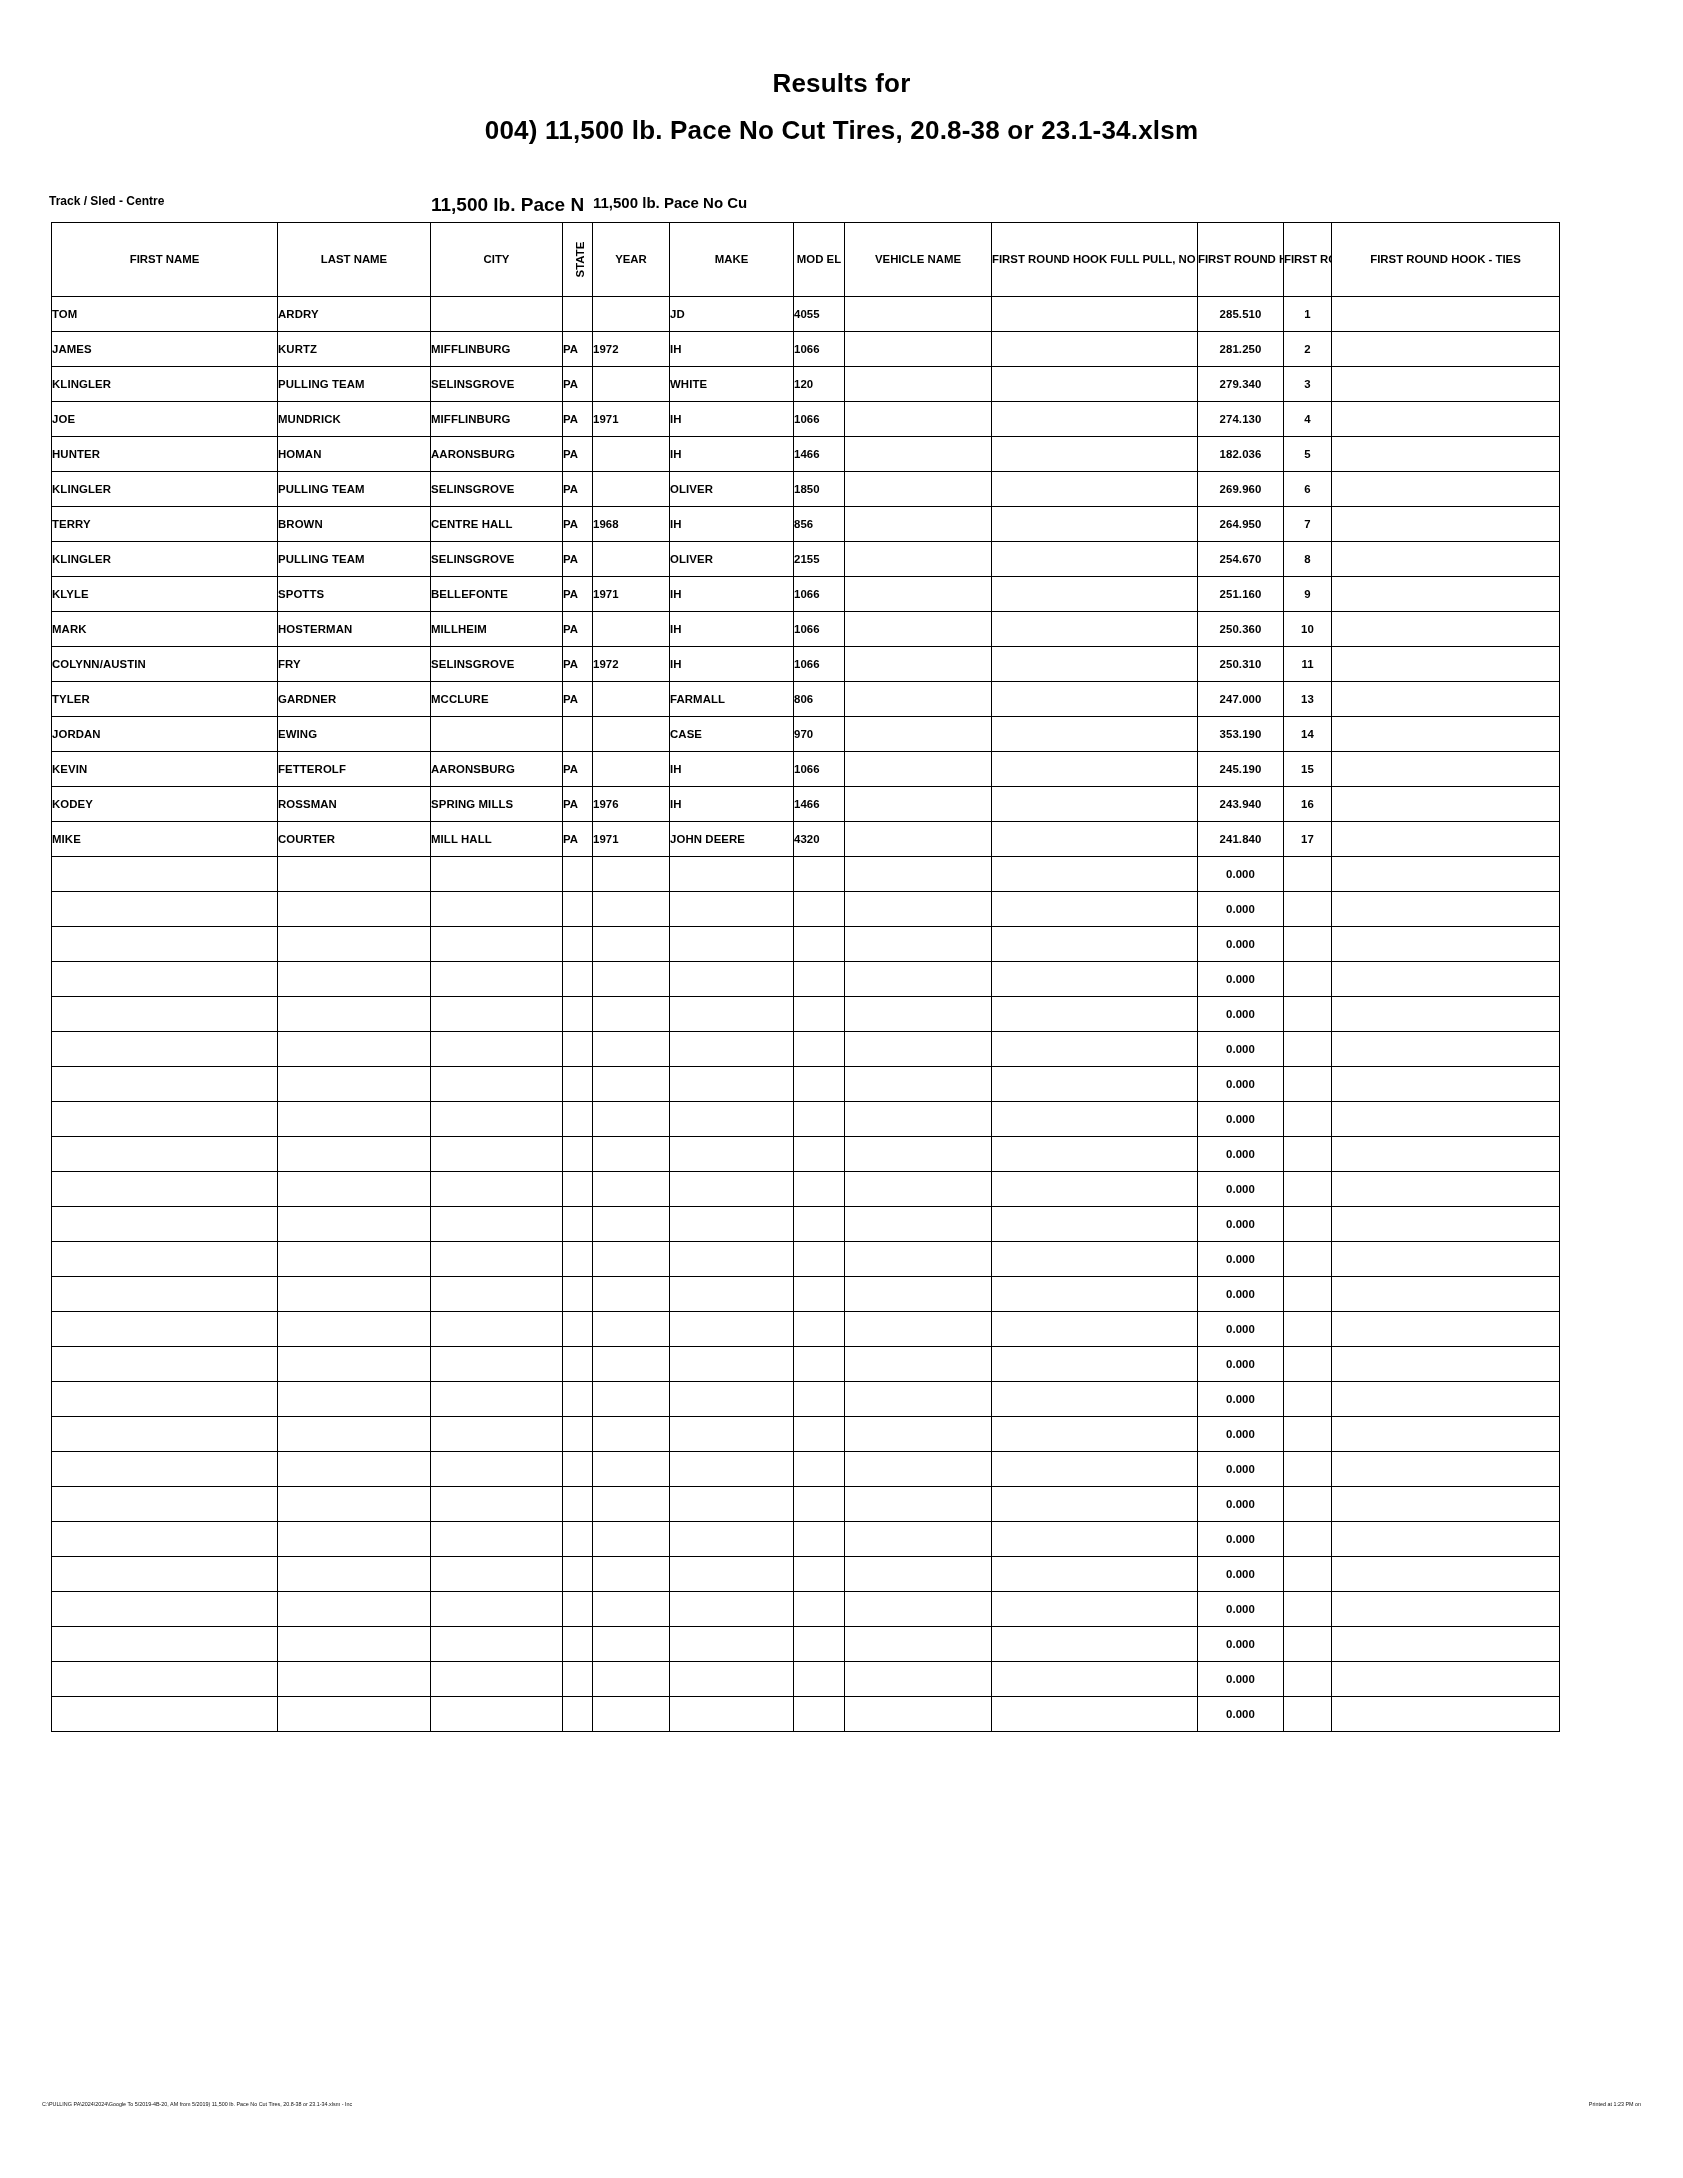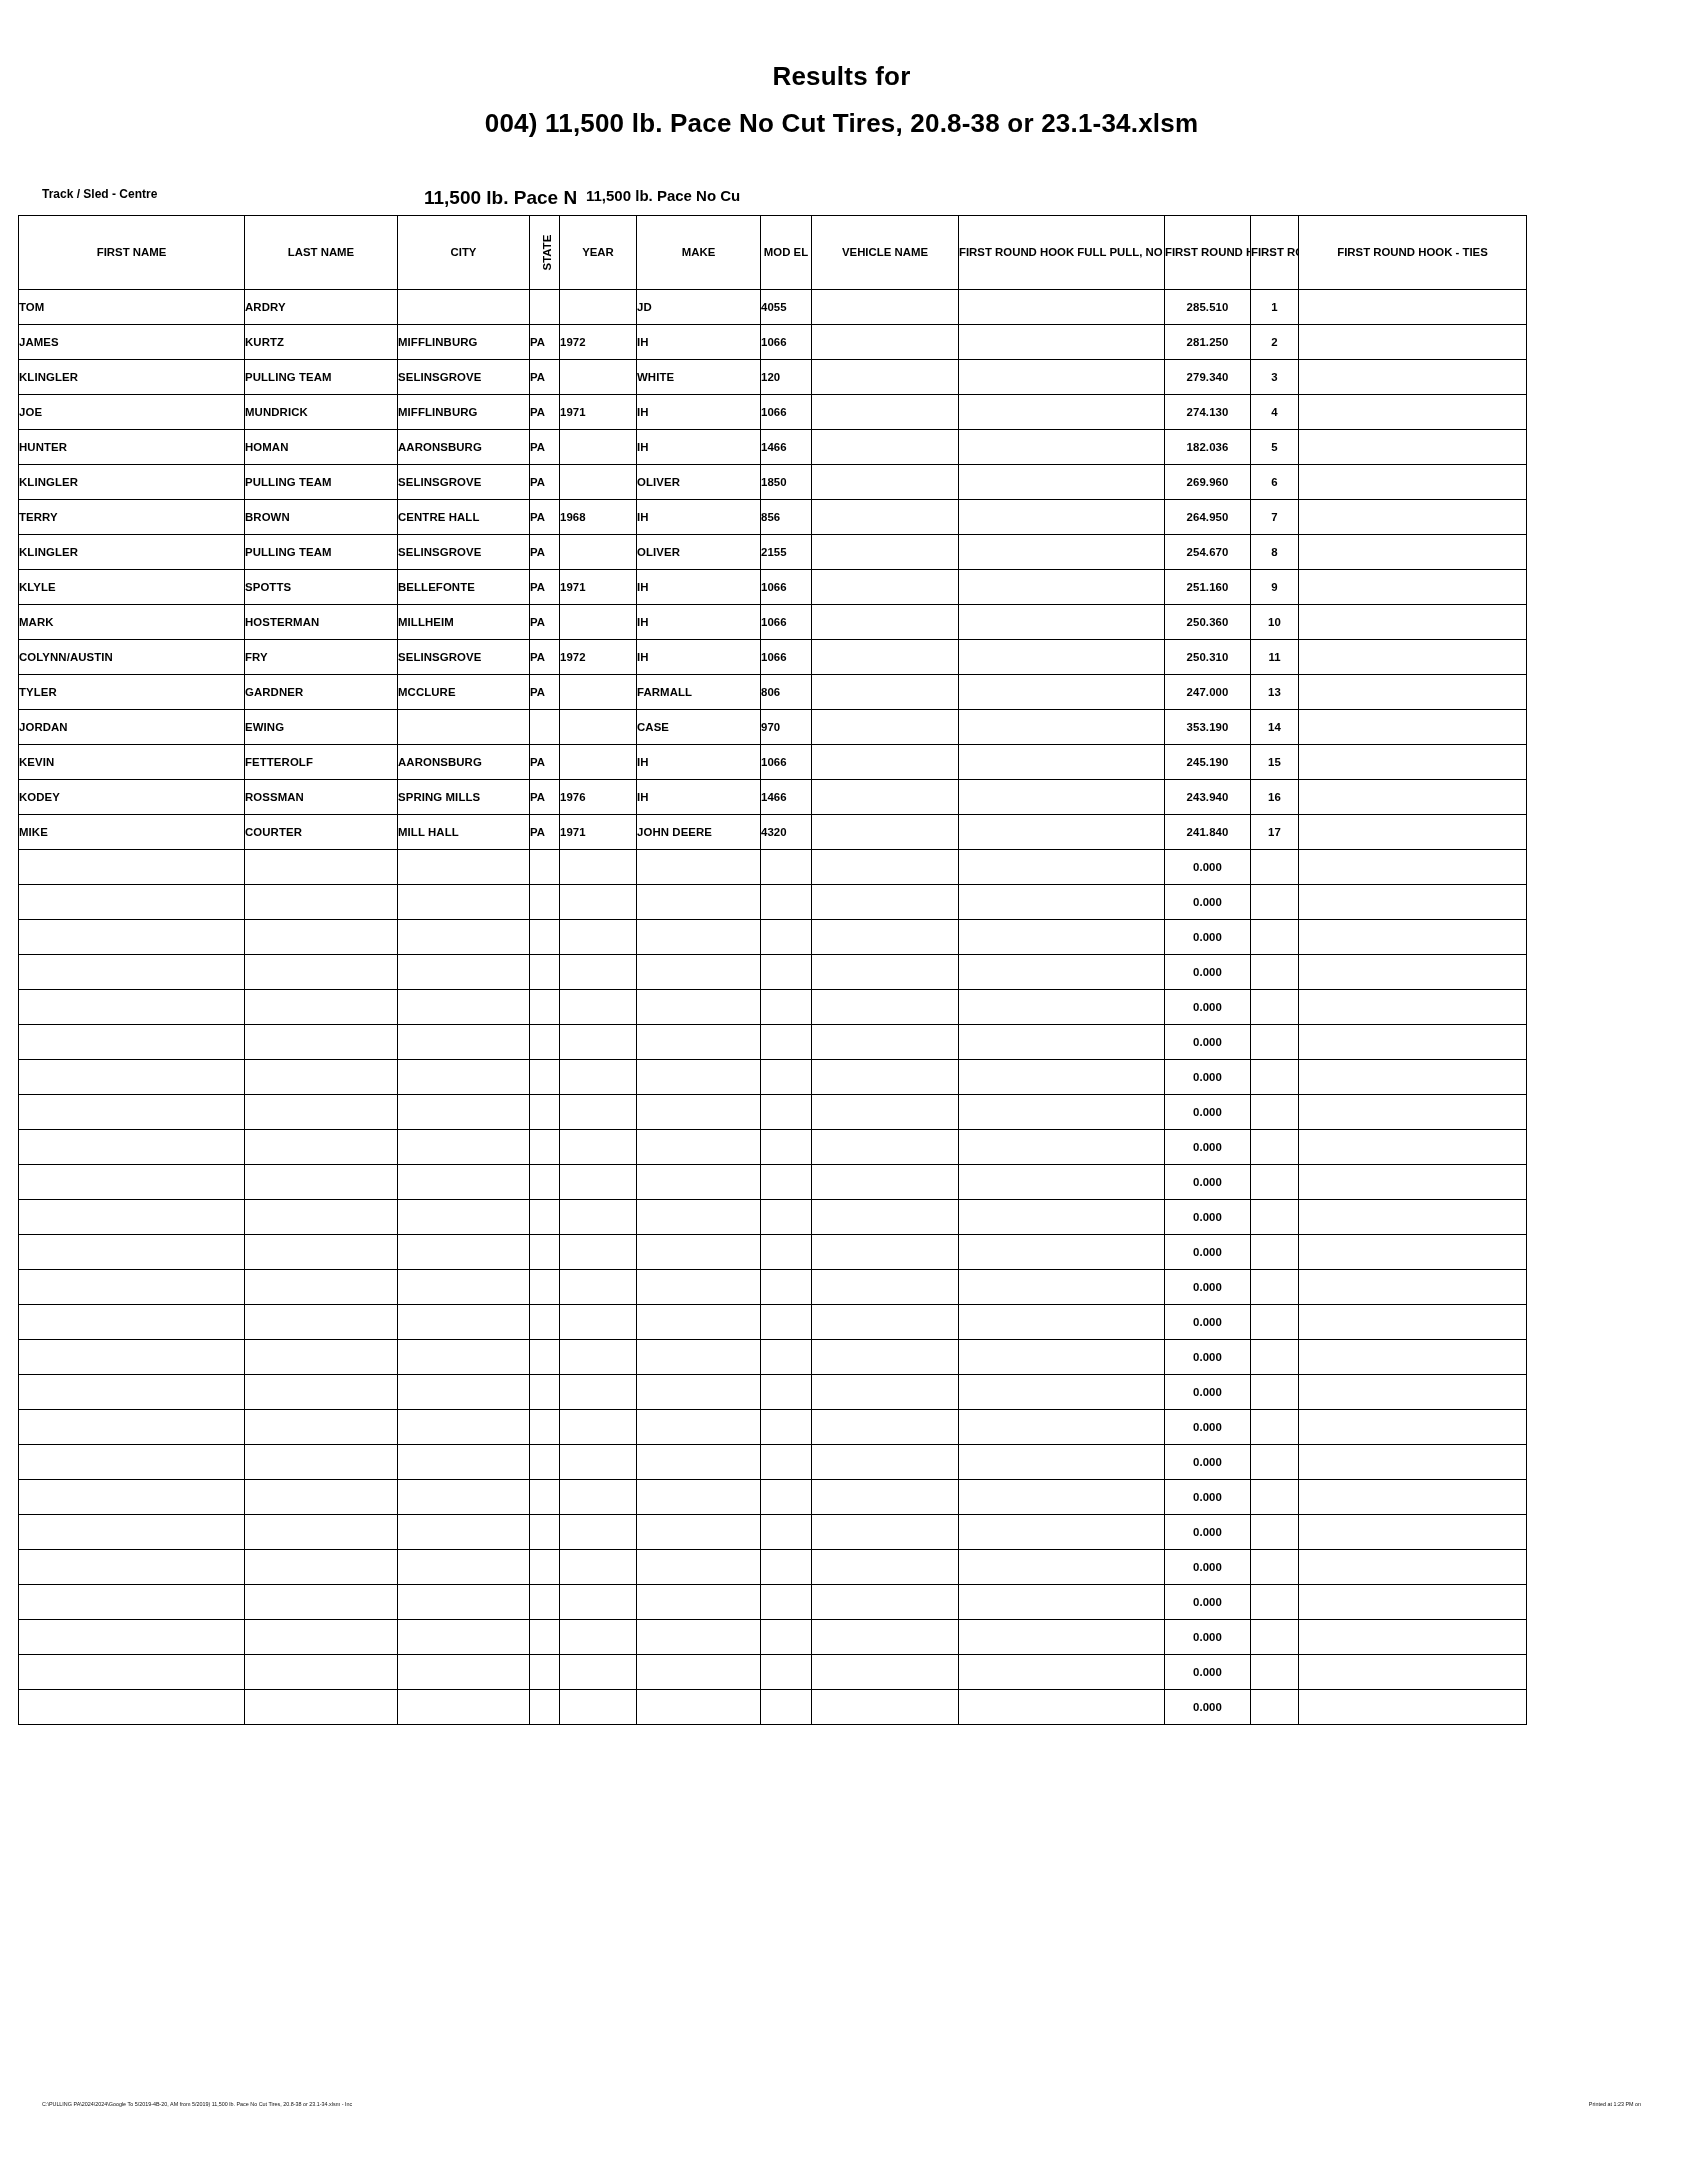--- a/index.html
+++ b/index.html
@@ -12,21 +12,21 @@
     height: 2178px;
     font-family: "Liberation Sans", sans-serif;
     color: #000000;
     -webkit-font-smoothing: antialiased;
   }
   .page {
     position: relative;
     width: 1683px;
     height: 2178px;
     box-sizing: border-box;
-    padding: 0;
+    padding: 7px;
   }
   .title-block {
     text-align: center;
     padding-top: 61px;
   }
   .title-line1 {
     font-size: 26px;
     font-weight: bold;
     letter-spacing: 0.2px;
   }
@@ -65,21 +65,21 @@
     top: 0;
     font-size: 15px;
     font-weight: bold;
     width: 203px;
     overflow: hidden;
     white-space: nowrap;
   }
   table.grid {
     border-collapse: collapse;
     table-layout: fixed;
-    margin: 6px 0 0 18px;
+    margin: 6px 0 0 44px;
     width: 1507px;
   }
   table.grid th, table.grid td {
     border: 1px solid #000000;
     padding: 0;
     font-size: 11.4px;
     font-weight: bold;
     vertical-align: middle;
     overflow: hidden;
     white-space: nowrap;

